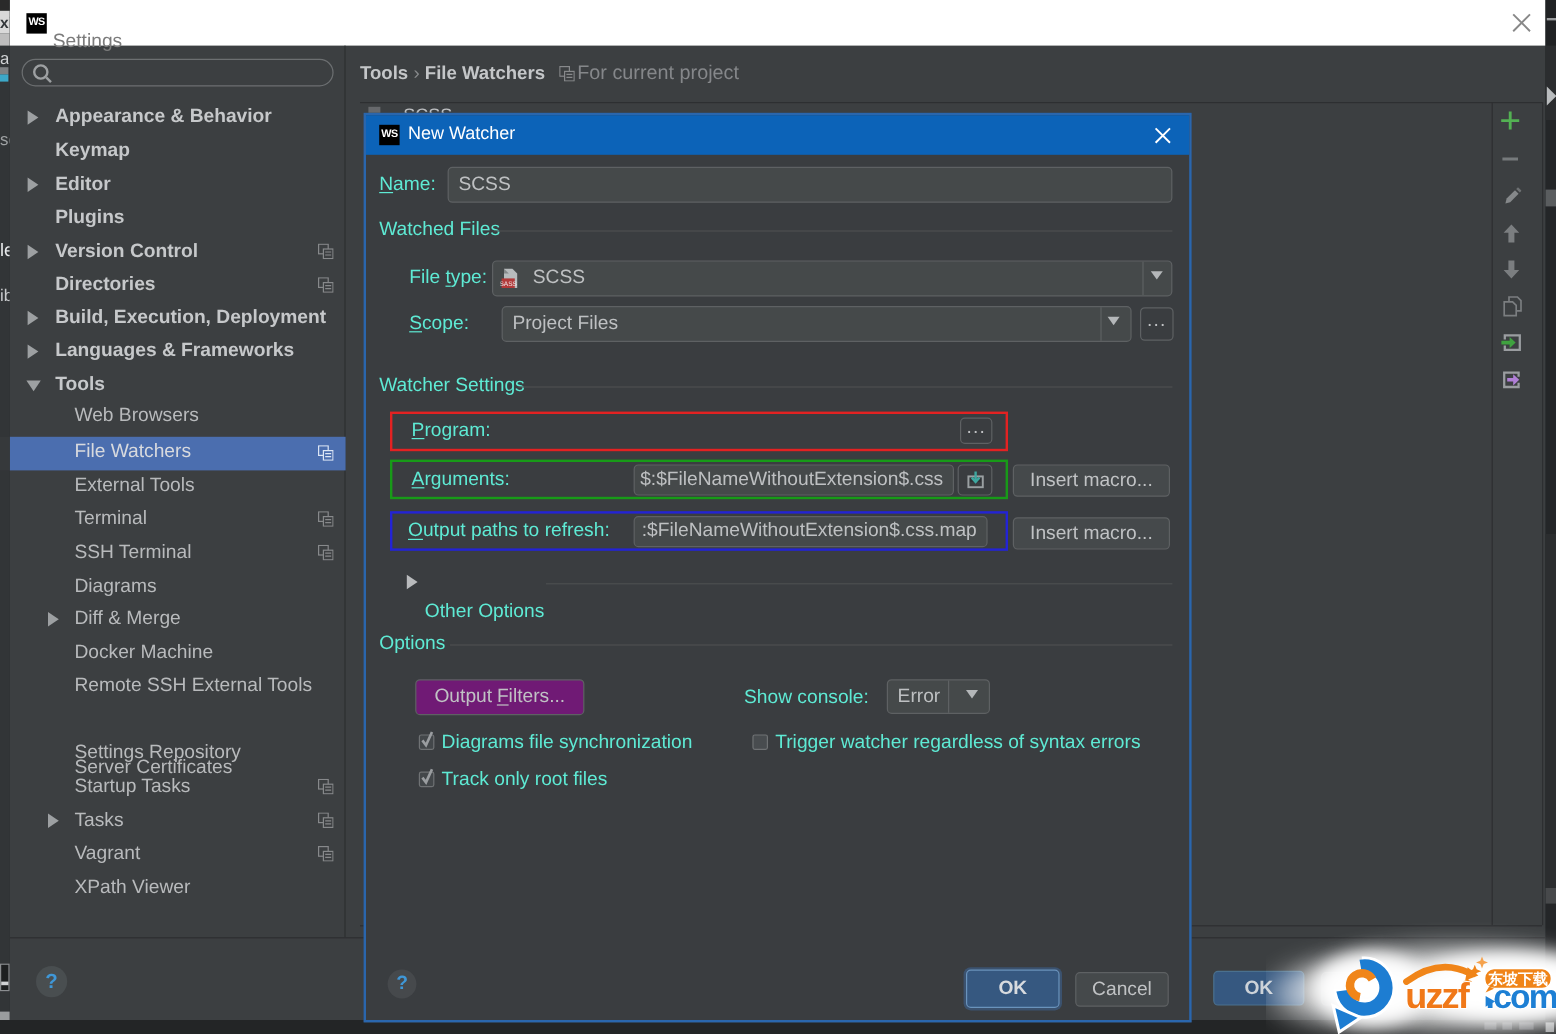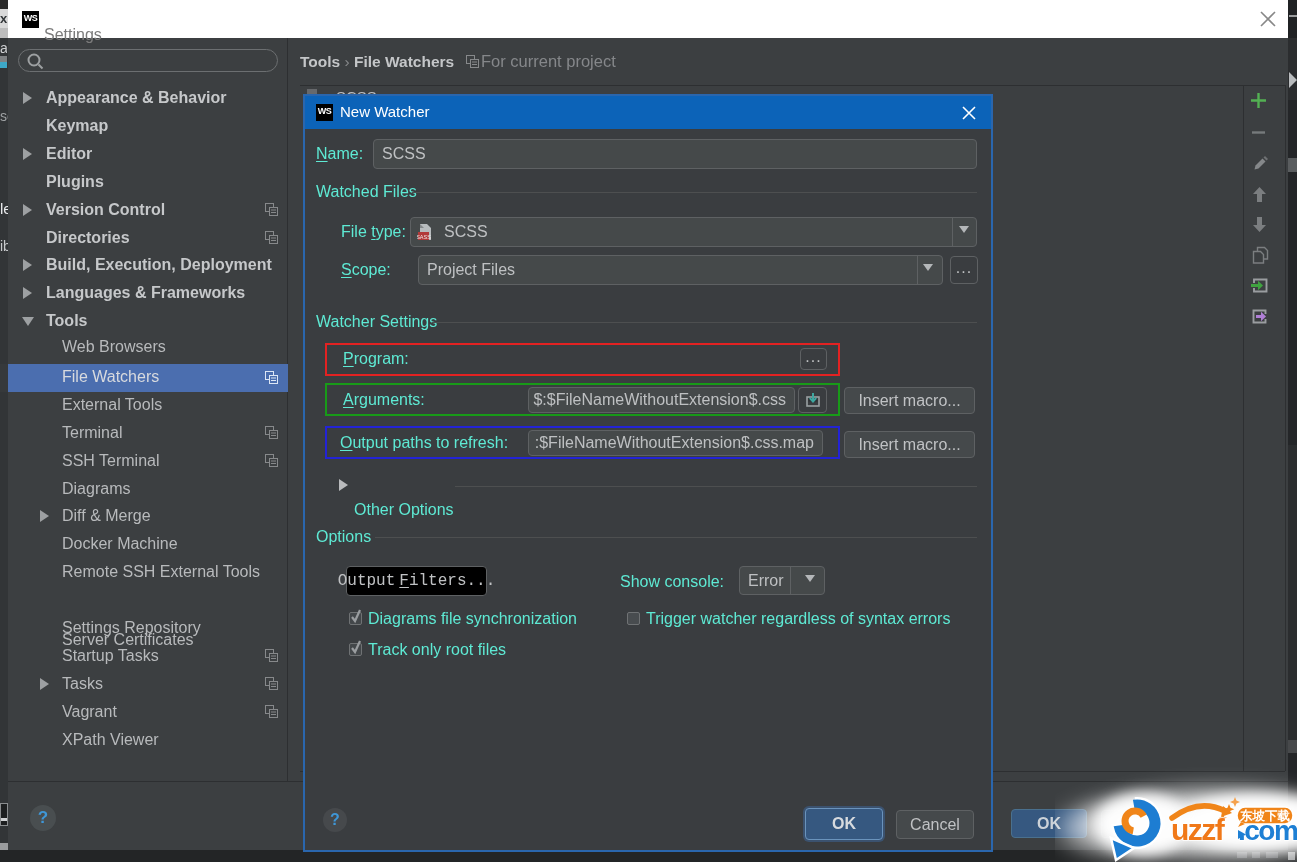--- a/index.html
+++ b/index.html
@@ -262,21 +262,21 @@
   <div class="lbl" style="left:35px;top:336px;"><span class="u">O</span>utput paths to refresh:</div>
   <div class="fld" style="left:223px;top:334px;width:295px;height:26px;justify-content:flex-end;">:$FileNameWithoutExtension$.css.map</div>
   <div class="btn" style="left:539px;top:335px;width:131px;height:27px;">Insert macro...</div>
 
   <div class="abs" style="left:34px;top:383px;width:0;height:0;border-left:9px solid #b9bbbd;border-top:6px solid transparent;border-bottom:6px solid transparent;"></div>
   <div class="lbl" style="left:49px;top:379px;margin-top:24px;">Other Options</div>
   <div class="hl" style="left:150px;top:390px;width:522px;"></div>
 
   <div class="lbl" style="left:11px;top:430px;">Options</div>
   <div class="hl" style="left:70px;top:441px;width:602px;"></div>
-  <div class="btn" style="left:41px;top:470px;width:141px;height:30px;background:#000000;font-family:Liberation Mono, monospace;">Output <span class="u" style="margin:0 0 0 4px;">F</span>ilters...</div>
+  <div class="btn" style="left:41px;top:470px;width:141px;height:30px;background:#701a75;">Output <span class="u" style="margin:0 0 0 4px;">F</span>ilters...</div>
   <div class="lbl" style="left:315px;top:475px;">Show console:</div>
   <div class="fld" style="left:434px;top:470px;width:86px;height:29px;">Error</div>
   <div class="vline" style="left:485px;top:471px;height:27px;background:#5e6163;"></div>
   <div class="dd" style="left:500px;top:479px;"></div>
 
   <div class="cb" style="left:44px;top:516px;"></div>
   <svg class="abs" style="left:44px;top:509px;overflow:visible;" width="14" height="20">
       <path d="M3 12 L6 16 L11 5" stroke="#9a9da0" stroke-width="2.2" fill="none"></path>
     </svg>
   <div class="lbl" style="left:63px;top:512px;">Diagrams file synchronization</div>

